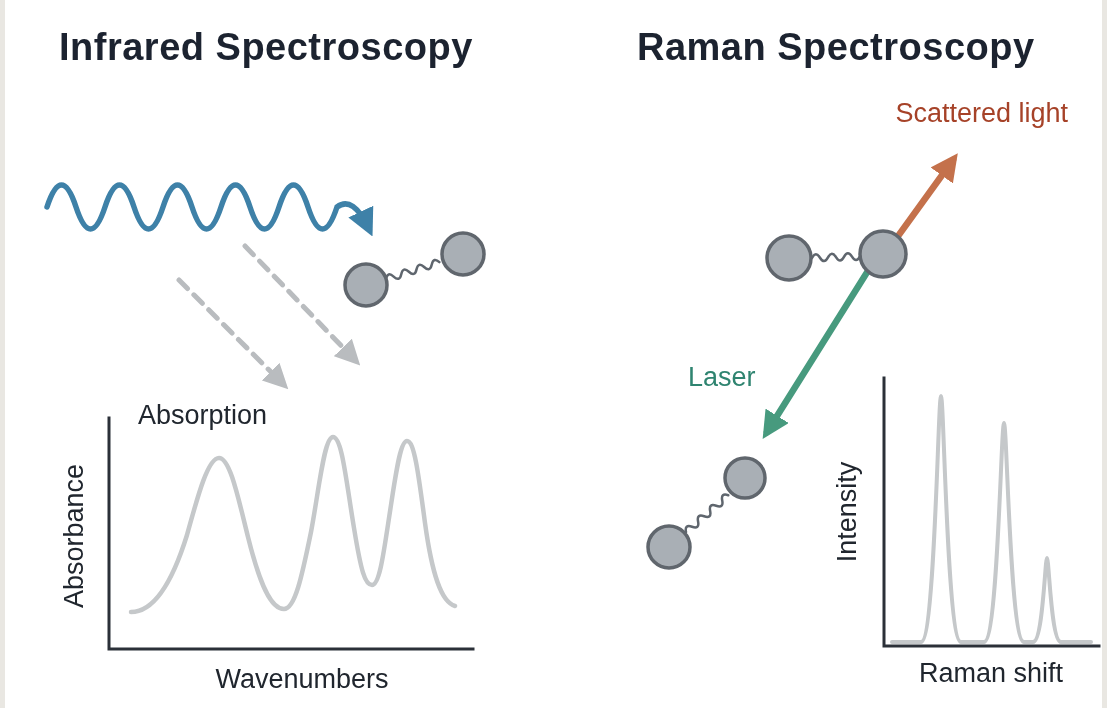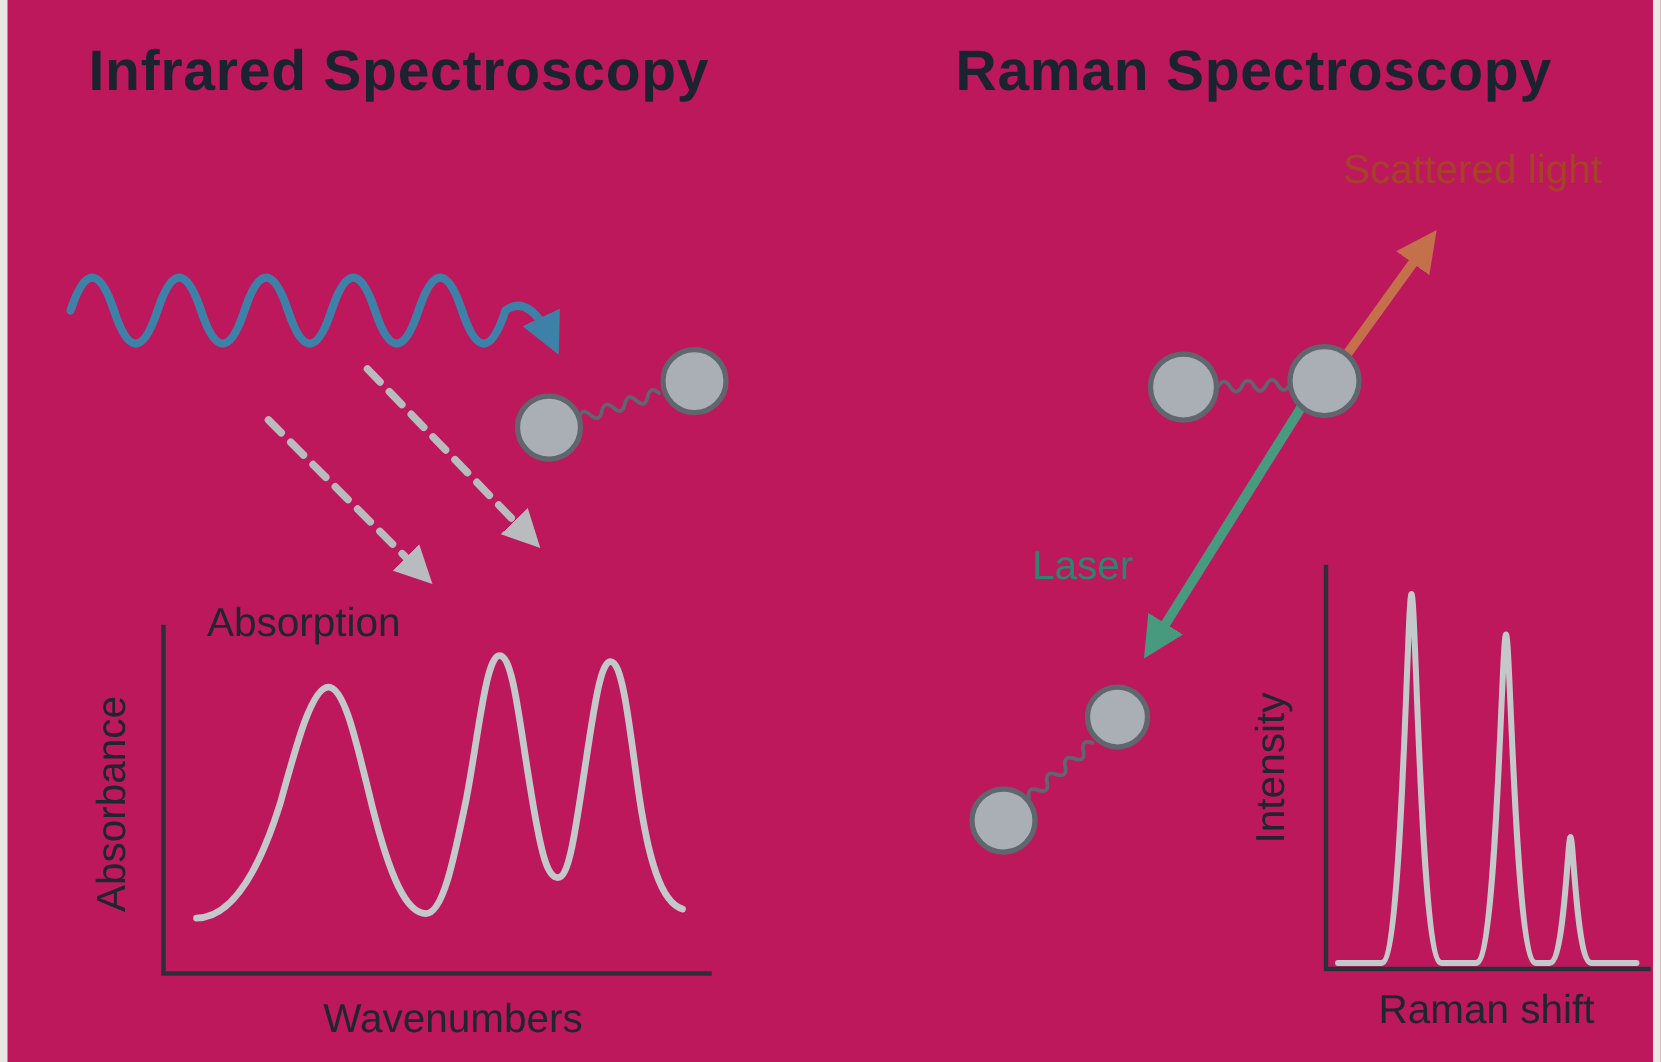--- a/index.html
+++ b/index.html
@@ -1,20 +1,20 @@
 <!DOCTYPE html>
 <html><head>
 <meta charset="utf-8">
 <style>
   html,body{margin:0;padding:0;background:#e9e7e2;}
   .stage{
     position:relative;
     width:1097px;height:708px;
     margin:0 auto;
-    background:#be185d;
+    background:#ffffff;
     overflow:hidden;
     font-family:"Liberation Sans", sans-serif;
   }
   svg{display:block;}
   .title{font-family:"Liberation Sans",sans-serif;font-size:38px;font-weight:700;fill:#1c2330;letter-spacing:.5px;}
   .lbl{font-family:"Liberation Sans",sans-serif;font-size:27px;font-weight:400;fill:#20262e;}
   .scat{fill:#a64228;font-weight:500;}
   .laser{fill:#2f8470;font-weight:500;}
   .wave{fill:none;stroke:#3e81a8;stroke-width:5.5;stroke-linecap:round;}
   .dash{fill:none;stroke:#b9bcbf;stroke-width:5;stroke-dasharray:12 9;stroke-linecap:round;}

